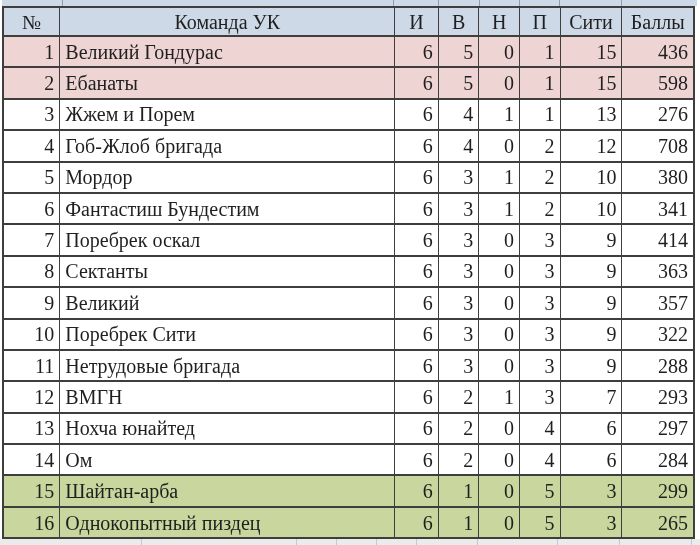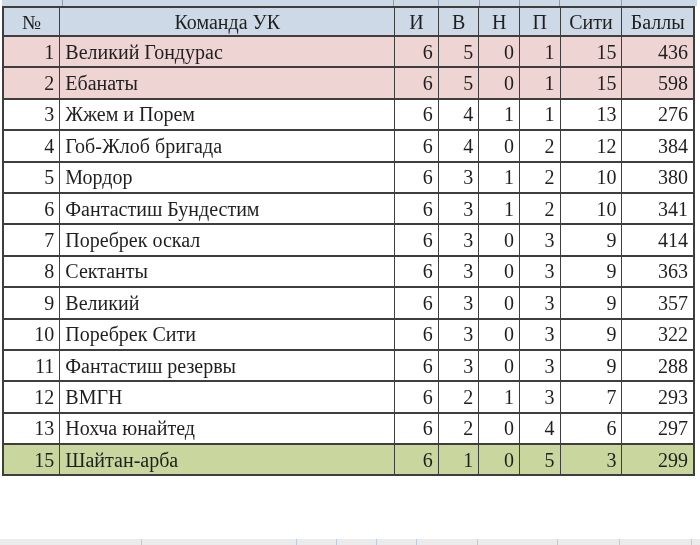--- a/index.html
+++ b/index.html
@@ -159,21 +159,21 @@
           <td class="al-right">276</td>
         </tr>
         <tr class="hl-none">
           <td class="al-right">4</td>
           <td class="al-left">Гоб-Жлоб бригада</td>
           <td class="al-right">6</td>
           <td class="al-right">4</td>
           <td class="al-right">0</td>
           <td class="al-right">2</td>
           <td class="al-right">12</td>
-          <td class="al-right">384</td>
+          <td class="al-right">708</td>
         </tr>
         <tr class="hl-none">
           <td class="al-right">5</td>
           <td class="al-left">Мордор</td>
           <td class="al-right">6</td>
           <td class="al-right">3</td>
           <td class="al-right">1</td>
           <td class="al-right">2</td>
           <td class="al-right">10</td>
           <td class="al-right">380</td>
@@ -223,21 +223,21 @@
           <td class="al-left">Поребрек Сити</td>
           <td class="al-right">6</td>
           <td class="al-right">3</td>
           <td class="al-right">0</td>
           <td class="al-right">3</td>
           <td class="al-right">9</td>
           <td class="al-right">322</td>
         </tr>
         <tr class="hl-none">
           <td class="al-right">11</td>
-          <td class="al-left">Фантастиш резервы</td>
+          <td class="al-left">Нетрудовые бригада</td>
           <td class="al-right">6</td>
           <td class="al-right">3</td>
           <td class="al-right">0</td>
           <td class="al-right">3</td>
           <td class="al-right">9</td>
           <td class="al-right">288</td>
         </tr>
         <tr class="hl-none">
           <td class="al-right">12</td>
           <td class="al-left">ВМГН</td>
@@ -250,30 +250,50 @@
         </tr>
         <tr class="hl-none">
           <td class="al-right">13</td>
           <td class="al-left">Нохча юнайтед</td>
           <td class="al-right">6</td>
           <td class="al-right">2</td>
           <td class="al-right">0</td>
           <td class="al-right">4</td>
           <td class="al-right">6</td>
           <td class="al-right">297</td>
+        </tr>
+        <tr class="hl-none">
+          <td class="al-right">14</td>
+          <td class="al-left">Ом</td>
+          <td class="al-right">6</td>
+          <td class="al-right">2</td>
+          <td class="al-right">0</td>
+          <td class="al-right">4</td>
+          <td class="al-right">6</td>
+          <td class="al-right">284</td>
         </tr>
         <tr class="hl-green">
           <td class="al-right">15</td>
           <td class="al-left">Шайтан-арба</td>
           <td class="al-right">6</td>
           <td class="al-right">1</td>
           <td class="al-right">0</td>
           <td class="al-right">5</td>
           <td class="al-right">3</td>
           <td class="al-right">299</td>
+        </tr>
+        <tr class="hl-green">
+          <td class="al-right">16</td>
+          <td class="al-left">Однокопытный пиздец</td>
+          <td class="al-right">6</td>
+          <td class="al-right">1</td>
+          <td class="al-right">0</td>
+          <td class="al-right">5</td>
+          <td class="al-right">3</td>
+          <td class="al-right">265</td>
         </tr>
       </tbody>
   </table>
 
   <div class="bottom-strip">
       <div class="vline" style="left: 141px;"></div>
       <div class="vline" style="left: 296px;"></div>
       <div class="vline" style="left: 336px;"></div>
       <div class="vline" style="left: 376px;"></div>
       <div class="vline" style="left: 416px;"></div>

